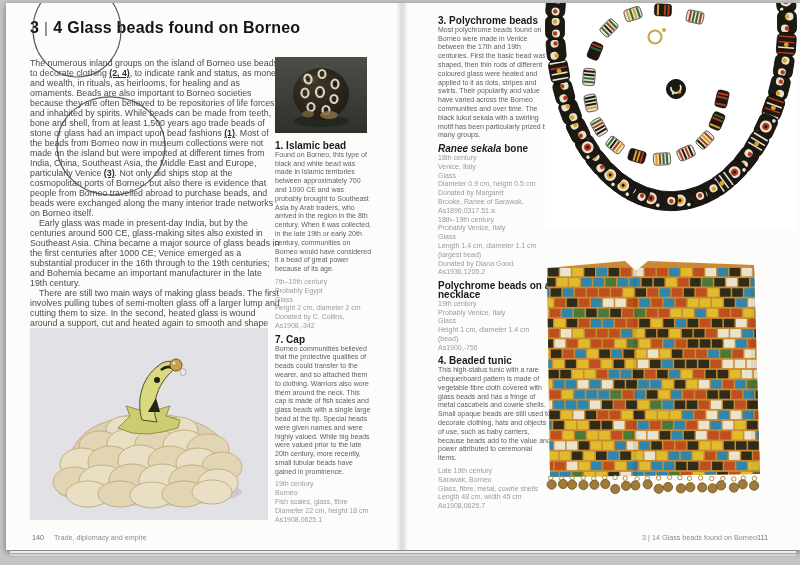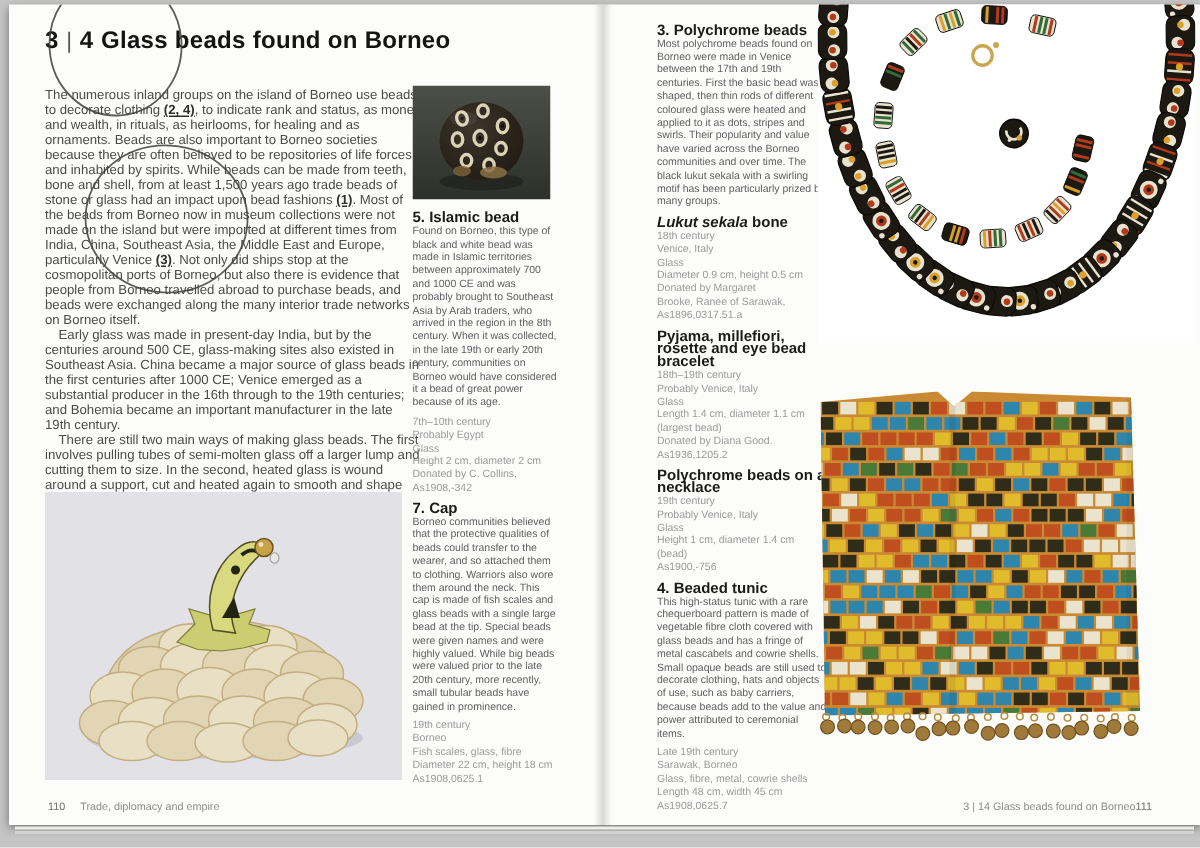--- a/index.html
+++ b/index.html
@@ -97,21 +97,21 @@
         <circle cx="45" cy="35" r="1.4" fill="#141008"></circle>
         <circle cx="33" cy="22" r="1.2" fill="#141008"></circle>
         <circle cx="60" cy="27" r="1.2" fill="#141008"></circle>
         <ellipse cx="54" cy="58" rx="9" ry="4" fill="#8a7044" opacity="0.85"></ellipse>
         <ellipse cx="33" cy="57" rx="6" ry="3.5" fill="#7c6539" opacity="0.8"></ellipse>
         <ellipse cx="34" cy="22" rx="9" ry="5" fill="#ffffff" opacity="0.07"></ellipse>
       </svg>
     </figure>
 
     <div class="caption-col">
-      <h3>5. Islamic bead</h3>
+      <h3>1. Islamic bead</h3>
       <p>Found on Borneo, this type of black and white bead was made in Islamic territories between approximately 700 and 1000 CE and was probably brought to Southeast Asia by Arab traders, who arrived in the region in the 8th century. When it was collected, in the late 19th or early 20th century, communities on Borneo would have considered it a bead of great power because of its age.</p>
       <div class="meta meta-after-body">
           <div class="ln">7th–10th century</div>
           <div class="ln">Probably Egypt</div>
           <div class="ln">Glass</div>
           <div class="ln">Height 2 cm, diameter 2 cm</div>
           <div class="ln">Donated by C. Collins,</div>
           <div class="ln">As1908,-342</div>
         </div>
       <h3>7. Cap</h3>
@@ -162,40 +162,39 @@
         <path d="M118,84 L126,70 L130,84 Z" fill="#232312"></path>
         <circle cx="127" cy="52" r="3" fill="#232312"></circle>
         <path d="M131,42 q6,-5 11,-2" stroke="#232312" stroke-width="2.5" fill="none"></path>
         <circle cx="146" cy="37" r="6" fill="#c7a24a" stroke="#6d5420" stroke-width="1"></circle>
         <circle cx="144" cy="35" r="1.6" fill="#efe2b8"></circle>
         <ellipse cx="153" cy="44" rx="3" ry="3.5" fill="#e8e8e8" stroke="#9a9a9a" stroke-width="0.7"></ellipse>
       </svg>
     </figure>
 
     <div class="footer">
-      <span class="pagenum">110</span><span class="foot-label">Trade, diplomacy and empire</span>
+      <span class="pagenum">140</span><span class="foot-label">Trade, diplomacy and empire</span>
     </div>
   </div>
 
   <div class="page page-right">
 
     <div class="right-col">
       <h3>3. Polychrome beads</h3>
       <p>Most polychrome beads found on Borneo were made in Venice between the 17th and 19th centuries. First the basic bead was shaped, then thin rods of different coloured glass were heated and applied to it as dots, stripes and swirls. Their popularity and value have varied across the Borneo communities and over time. The black lukut sekala with a swirling motif has been particularly prized by many groups.</p>
-      <h3><i>Lukut sekala</i><span> bone</span></h3>
+      <h3><i>Ranee sekala</i><span> bone</span></h3>
       <div class="meta">
           <div class="ln">18th century</div>
           <div class="ln">Venice, Italy</div>
           <div class="ln">Glass</div>
           <div class="ln">Diameter 0.9 cm, height 0.5 cm</div>
           <div class="ln">Donated by Margaret</div>
           <div class="ln">Brooke, Ranee of Sarawak,</div>
           <div class="ln">As1896,0317.51.a</div>
         </div>
-      <h3>Pyjama, millefiori, rosette and eye bead bracelet</h3>
       <div class="meta">
           <div class="ln">18th–19th century</div>
           <div class="ln">Probably Venice, Italy</div>
           <div class="ln">Glass</div>
           <div class="ln">Length 1.4 cm, diameter 1.1 cm</div>
           <div class="ln">(largest bead)</div>
           <div class="ln">Donated by Diana Good.</div>
           <div class="ln">As1936,1205.2</div>
         </div>
       <h3>Polychrome beads on a necklace</h3>

